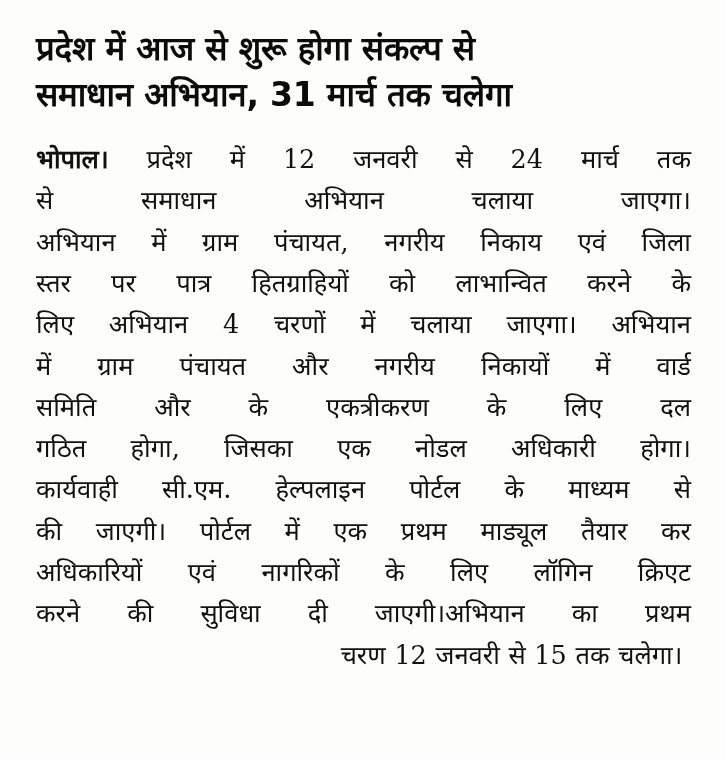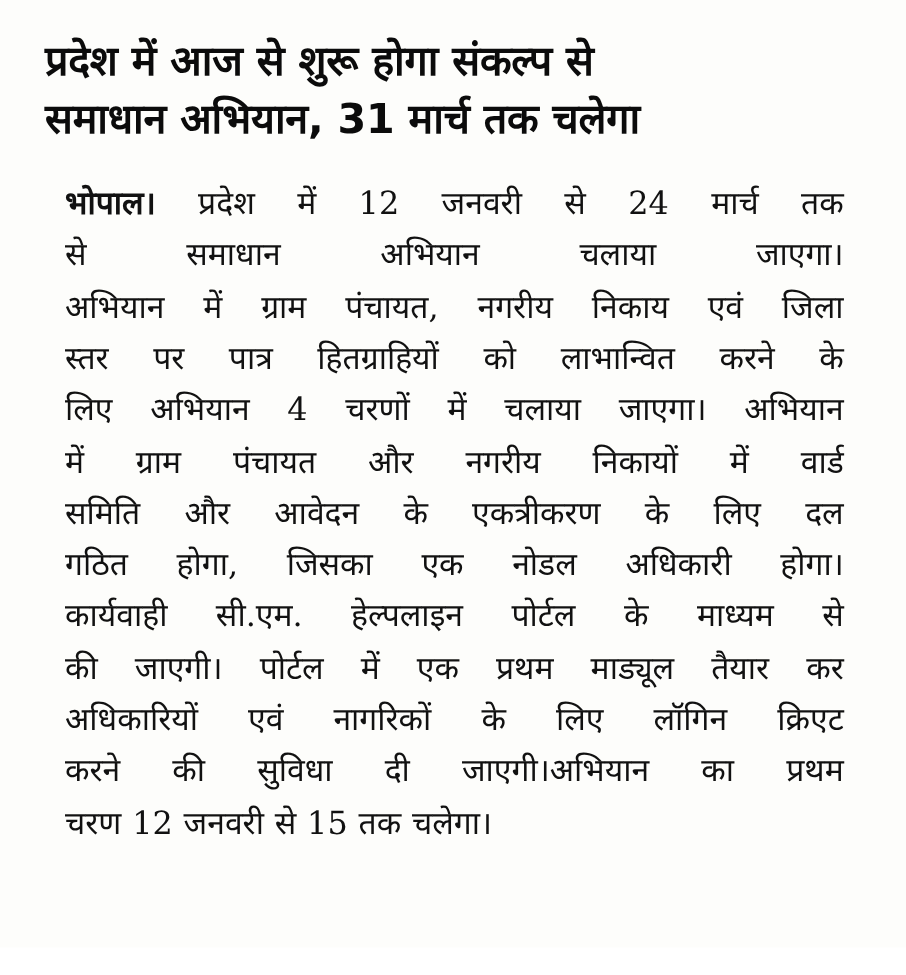--- a/index.html
+++ b/index.html
@@ -42,35 +42,35 @@
     border: 0;
     margin: 0 0 12px 0;
   }
   .body-text {
     font-family: "DejaVu Serif", "Liberation Serif", serif;
     font-size: 25.5px;
     line-height: 1.62;
     color: #111111;
     text-align: justify;
     text-justify: inter-word;
-    margin: 16px;
+    margin: 0;
     padding: 0 2px 0 2px;
     word-spacing: 0.5px;
   }
   .body-text .dateline {
     font-weight: bold;
   }
   
   .jline {
     display: flex;
     justify-content: space-between;
     white-space: nowrap;
   }
   .jline.last {
-    justify-content: flex-start;
+    justify-content: flex-end;
   }
   .jline.last > .w {
     margin-right: 0.34em;
   }
   .w {
     display: inline-block;
   }
   .bottom-band {
     position: absolute;
     left: 0;
@@ -154,21 +154,20 @@
       <span class="w">और</span>
       <span class="w">नगरीय</span>
       <span class="w">निकायों</span>
       <span class="w">में</span>
       <span class="w">वार्ड</span>
     </div>
 
     <div class="jline">
       <span class="w">समिति</span>
       <span class="w">और</span>
-      <span class="w">आवेदन</span>
       <span class="w">के</span>
       <span class="w">एकत्रीकरण</span>
       <span class="w">के</span>
       <span class="w">लिए</span>
       <span class="w">दल</span>
     </div>
 
     <div class="jline">
       <span class="w">गठित</span>
       <span class="w">होगा,</span>

